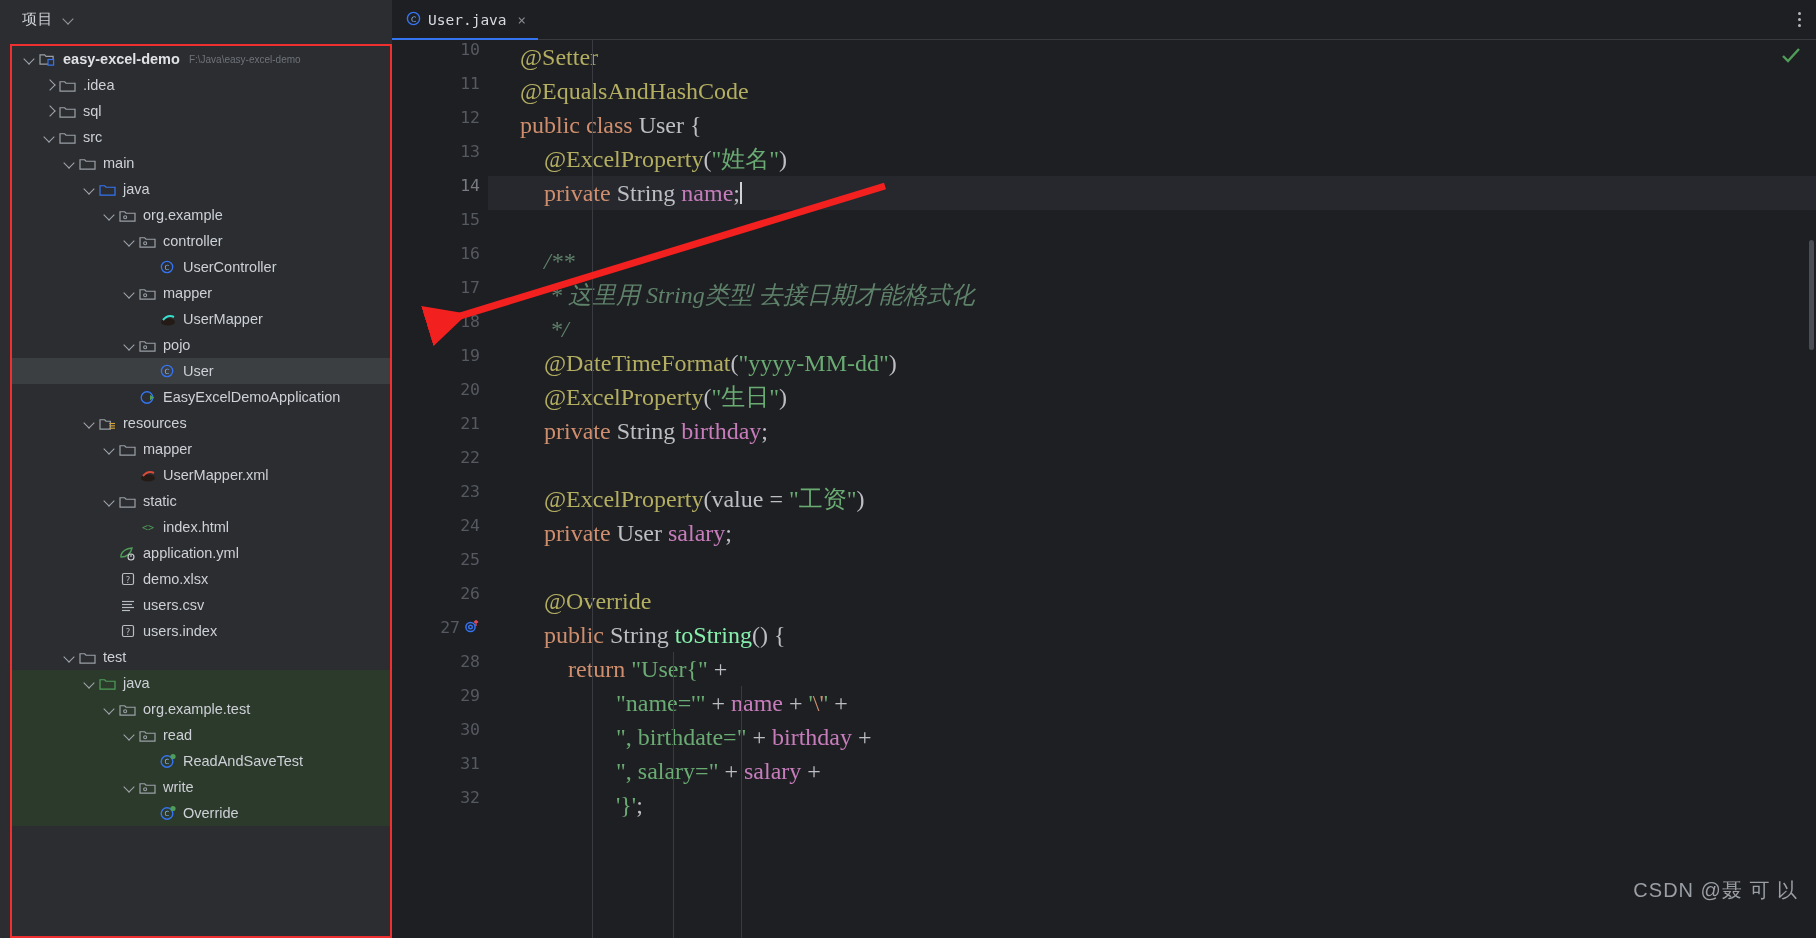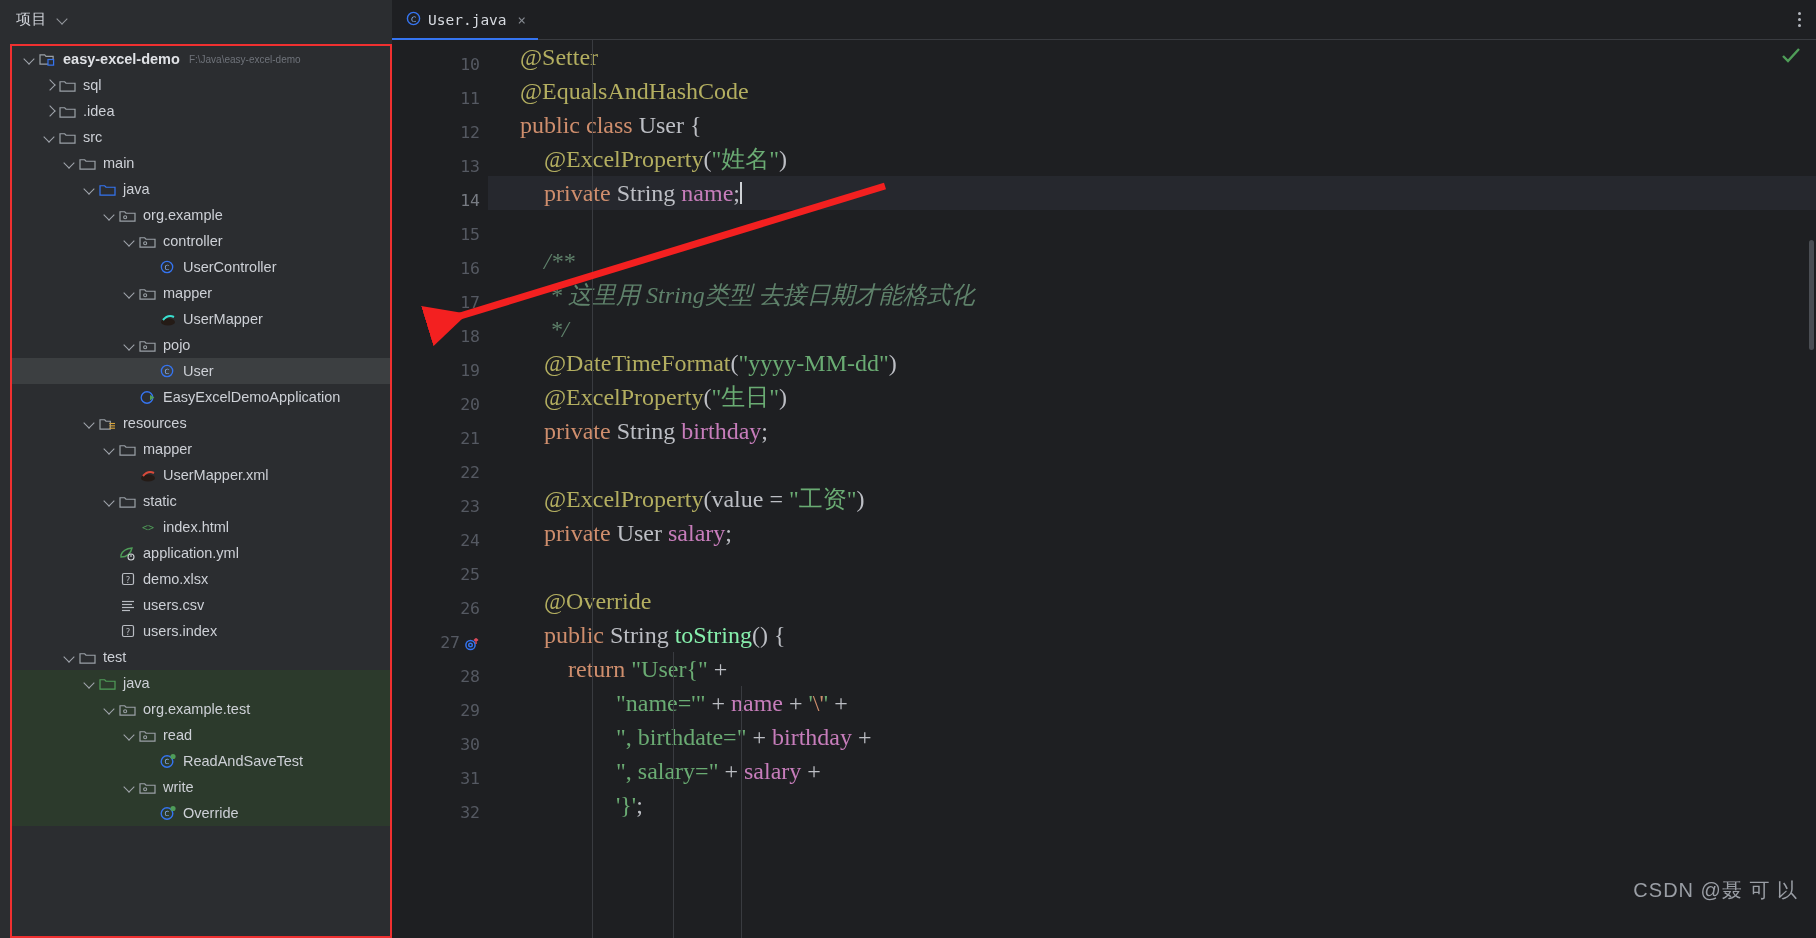--- a/index.html
+++ b/index.html
@@ -14,21 +14,21 @@
   
   .sidebar {
     width: 392px; height: 938px;
     background: #2b2d30;
     position: relative;
     flex: 0 0 392px;
   }
   .sidebar-header {
     height: 38px;
     display: flex; align-items: center;
-    padding-left: 16px;
+    padding-left: 22px;
     gap: 10px;
     background: #2b2d30;
   }
   .sidebar-title {
     color: #cdd0d6; font-size: 15px; letter-spacing: .5px;
   }
   .chev-small {
     width: 12px; height: 12px; position: relative; opacity: .75;
   }
   .chev-small::before {
@@ -110,21 +110,21 @@
   .code-area {
     position: absolute; left: 0; top: 40px; right: 0; bottom: 0;
     display: flex; background: #1e1f22;
     overflow: hidden;
   }
   .gutter {
     width: 96px; flex: 0 0 96px; background: #1e1f22;
     position: relative;
   }
   .gutter-line {
-    height: 34px; display: flex; align-items: flex-end; justify-content: flex-end;
+    height: 34px; display: flex; align-items: flex-start; justify-content: flex-end;
     padding-right: 8px; gap: 4px;
     color: #555962; font-size: 16.5px;
     font-family: "DejaVu Sans Mono", monospace;
   }
   .gutter-line.cur { color: #777b83; }
   .override-icon { width: 16px; height: 16px; flex: 0 0 16px; }
 
   .codecol {
     flex: 1 1 auto; position: relative; overflow: hidden;
   }
@@ -198,31 +198,31 @@
             <span class="path">F:\Java\easy-excel-demo</span>
           </div>
           <div class="row">
             <span class="indent" style="width: 30px;"></span>
             <span class="arrow right"></span>
             <span class="ic">
               <svg width="17" height="15" viewBox="0 0 18 16">
                 <path d="M1 4 h5 l1.4 1.6 H17 V14 H1 Z" fill="none" stroke="#9aa0a6" stroke-width="1.3"></path>
               </svg>
             </span>
-            <span class="label">sql</span>
+            <span class="label">.idea</span>
           </div>
           <div class="row">
             <span class="indent" style="width: 30px;"></span>
             <span class="arrow right"></span>
             <span class="ic">
               <svg width="17" height="15" viewBox="0 0 18 16">
                 <path d="M1 4 h5 l1.4 1.6 H17 V14 H1 Z" fill="none" stroke="#9aa0a6" stroke-width="1.3"></path>
               </svg>
             </span>
-            <span class="label">.idea</span>
+            <span class="label">sql</span>
           </div>
           <div class="row">
             <span class="indent" style="width: 30px;"></span>
             <span class="arrow down"></span>
             <span class="ic">
               <svg width="17" height="15" viewBox="0 0 18 16">
                 <path d="M1 4 h5 l1.4 1.6 H17 V14 H1 Z" fill="none" stroke="#9aa0a6" stroke-width="1.3"></path>
               </svg>
             </span>
             <span class="label">src</span>

